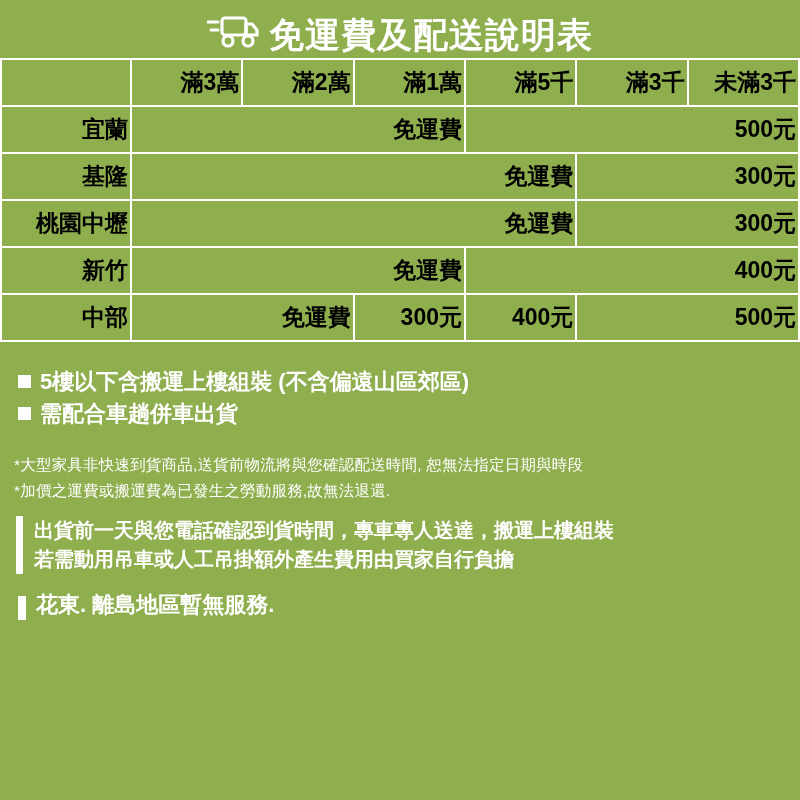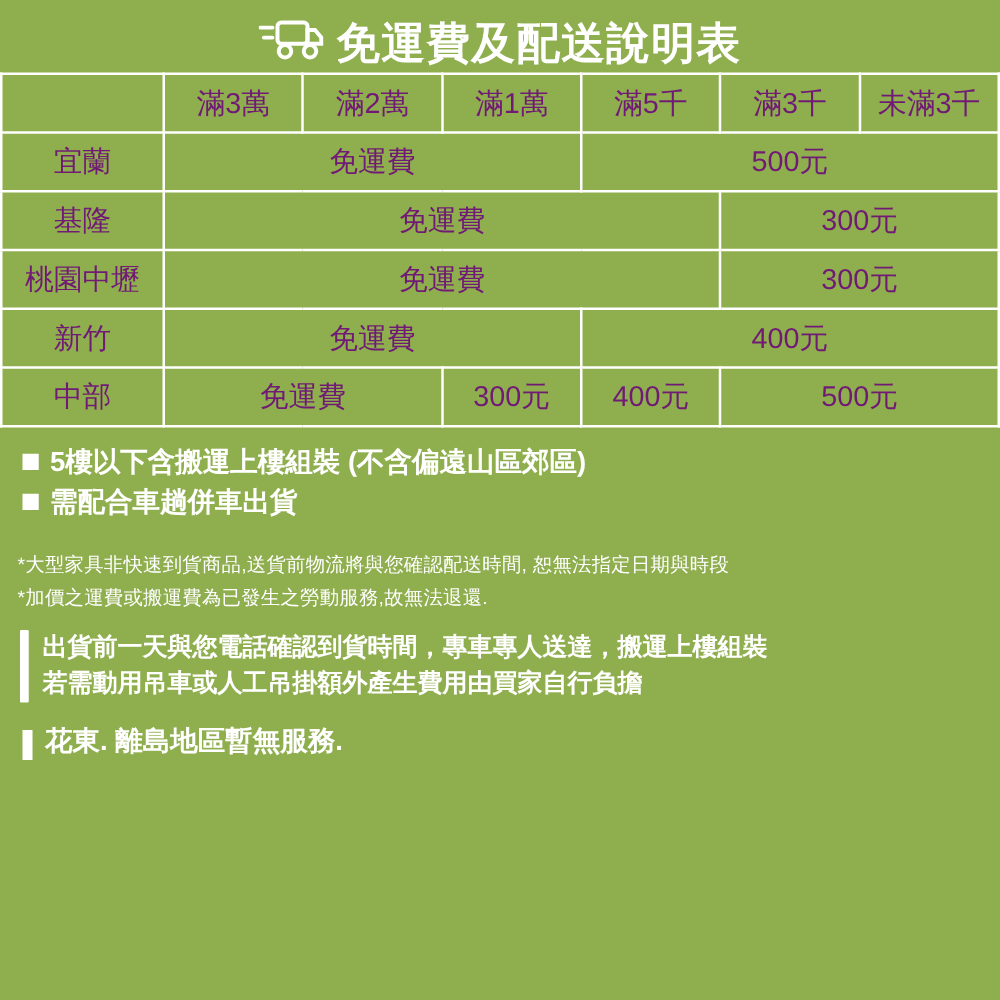--- a/index.html
+++ b/index.html
@@ -36,36 +36,36 @@
   }
 
   
   table.ship {
     width: 800px;
     border-collapse: collapse;
     table-layout: fixed;
   }
   table.ship td, table.ship th {
     border: 2px solid #ffffff;
-    color: #701a75;
-    text-align: center;
+    color: #000000;
+    text-align: right;
     font-size: 23px;
-    font-weight: normal;
+    font-weight: bold;
     height: 47px;
     padding: 0 2px;
     white-space: nowrap;
   }
   table.ship th { font-size: 23px; }
   table.ship td.rowhead, table.ship th.corner {
     width: 130px;
   }
   .small-cell { font-size: 21px; }
 
   
-  .notes { padding: 8px 0 0 18px; text-align: center; }
+  .notes { padding: 20px 0 0 18px; text-align: center; }
   .note-line {
     display: flex;
     align-items: center;
     gap: 9px;
     color: #ffffff;
     font-size: 22px;
     font-weight: bold;
     margin: 7px 0;
     line-height: 1.15;
   }

